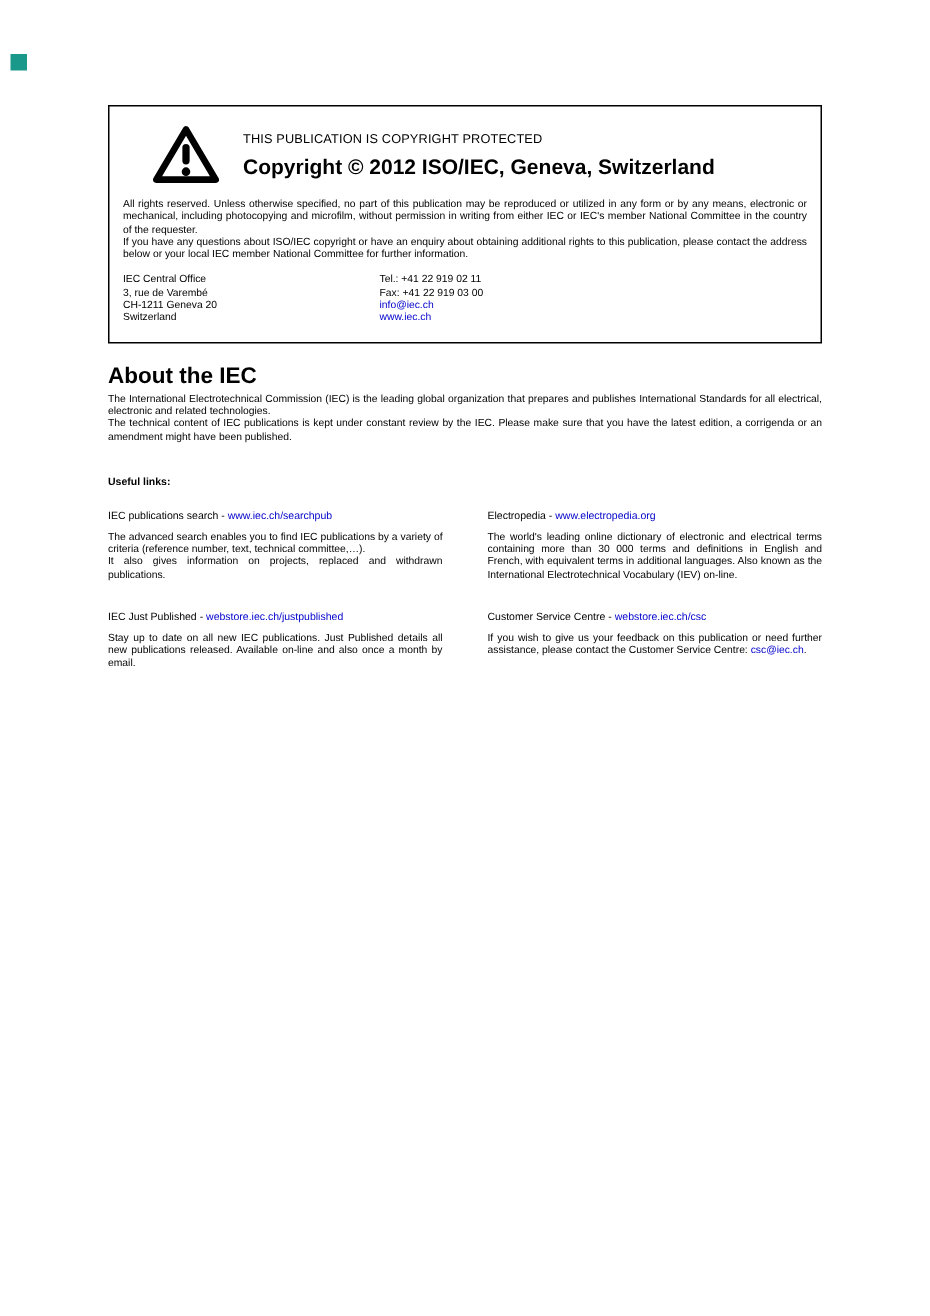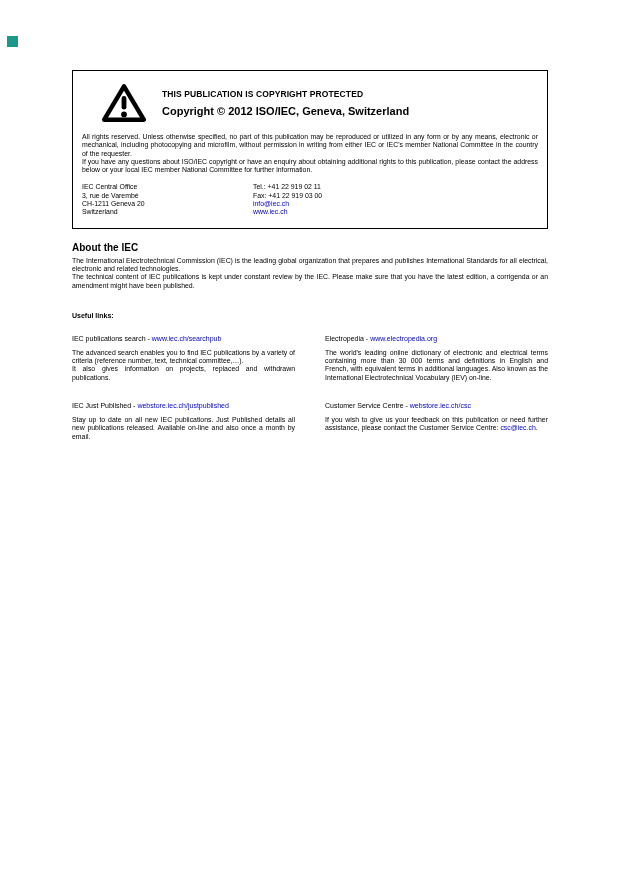--- a/index.html
+++ b/index.html
@@ -22,34 +22,34 @@
   .copyright-box {
     border:1px solid #000;
     padding:12px 9px 11px 9px;
   }
   .box-header {
     display:flex; align-items:center; gap:16px;
     padding-left:20px; margin-bottom:10px;
   }
   .warn-icon { width:44px; height:40px; flex:0 0 auto; display:block; }
   .warn-icon svg { display:block; width:100%; height:100%; }
-  .box-title { font-size:8.5px; font-weight:bold; margin-bottom:6px; letter-spacing:0.1px; }
-  .box-subtitle { font-size:11px; font-weight:bold; }
+  .box-title { font-size:8.5px; font-weight:normal; margin-bottom:6px; letter-spacing:0.1px; }
+  .box-subtitle { font-size:14px; font-weight:bold; }
   .small {
     font-size:6.9px; line-height:8.3px;
     text-align:justify;
   }
   .addr-grid {
     display:grid; grid-template-columns:171px 1fr;
     font-size:6.9px; line-height:8.3px;
     margin-top:9px;
   }
   .link { color:#0000cc; text-decoration:none; cursor:pointer; }
   .section-heading {
-    font-size:10px; font-weight:bold;
+    font-size:15px; font-weight:bold;
     margin-top:13px; margin-bottom:4px;
   }
   .useful-links-heading {
     font-size:7px; font-weight:bold;
     margin-top:22px; margin-bottom:16px;
   }
   .links-grid {
     display:grid; grid-template-columns:1fr 1fr;
     column-gap:30px; row-gap:20px;
   }

